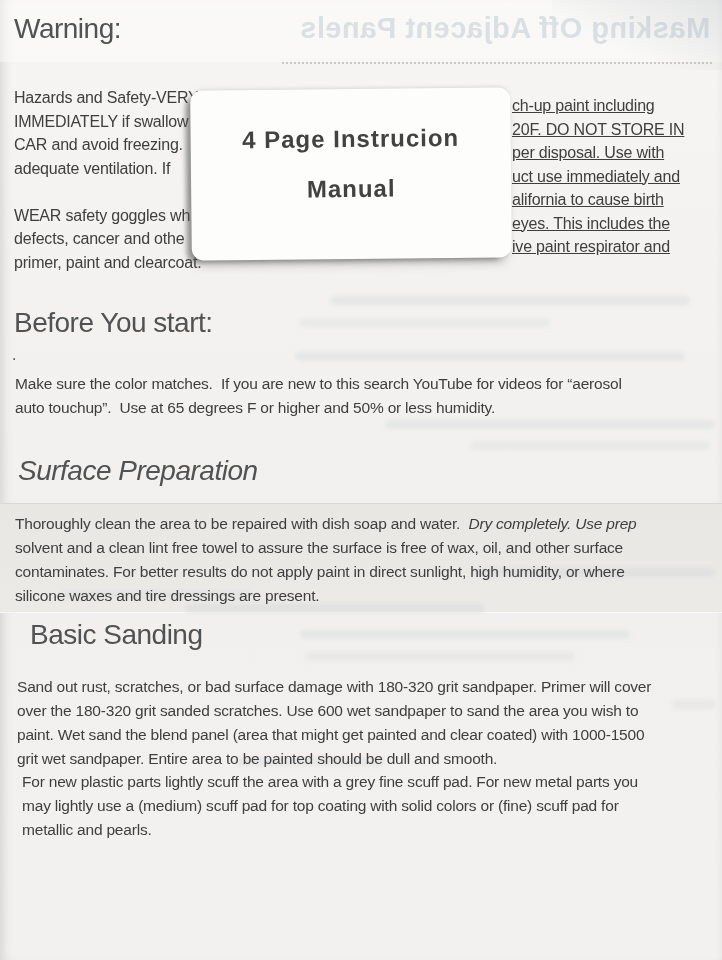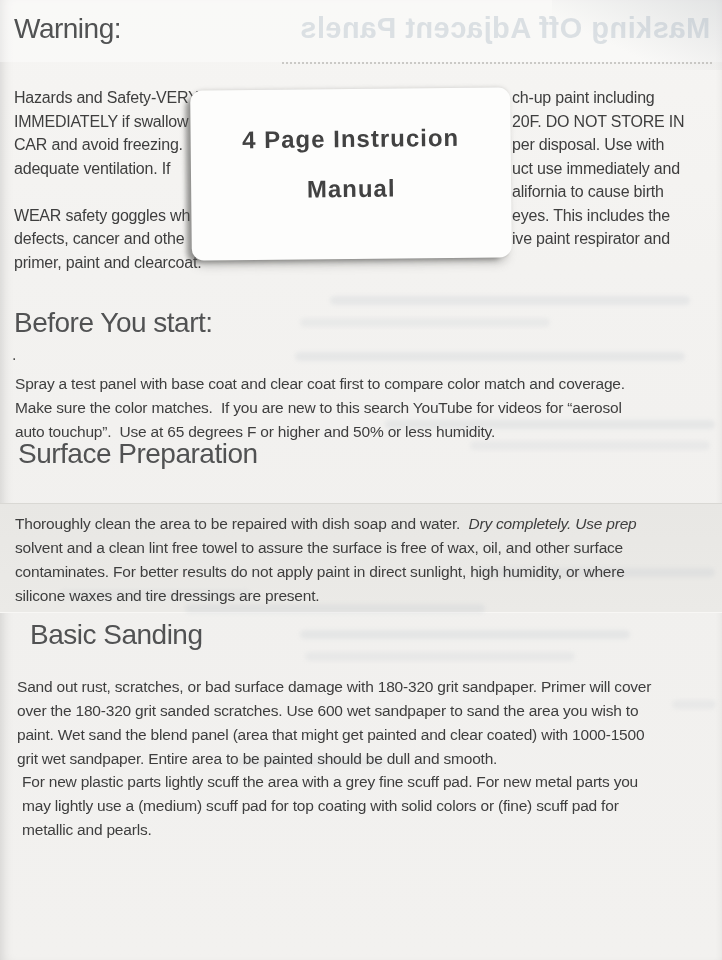--- a/index.html
+++ b/index.html
@@ -24,30 +24,30 @@
     font-size:29px; font-weight:700; letter-spacing:0.5px; z-index:1; }
   .ghost { position:absolute; height:9px; border-radius:5px; background:#c2c8ce;
     opacity:0.26; filter:blur(2px); z-index:1; }
   .smudge { position:absolute; left:358px; top:249px; width:150px; height:7px;
     background:#a6a6a3; opacity:0.55; filter:blur(1px); border-radius:3px; z-index:2; }
 
   .h { position:absolute; margin:0; font-weight:400; color:#515253;
     font-size:28px; line-height:46px; letter-spacing:-0.5px; z-index:2; }
   .h-warning { top:6px;  left:14px; }
   .h-before  { top:300px; left:14px; }
-  .h-surface { top:431px; left:18px; }
+  .h-surface { top:448px; left:18px;font-style:italic; }
   .h-sanding { top:612px; left:30px; }
 
   .body-txt { font-size:15.5px; letter-spacing:-0.2px; color:#3e3e3e; }
   .tline { white-space:pre; line-height:24px; }
 
   .warn-lines { position:absolute; top:86px; left:14px; width:696px; z-index:2; }
   .wline { position:relative; height:23.5px; white-space:pre;
     font-size:16px; letter-spacing:-0.2px; line-height:23.5px; }
-  .wr { position:absolute; left:498px; top:0; white-space:pre; }
+  .wr { position:absolute; left:498px; top:8px; white-space:pre;text-decoration:underline; }
 
   .stray-mark { position:absolute; top:346px; left:12px; font-size:16px;
     color:#4a4a4a; z-index:2; }
   .para { position:absolute; z-index:2; }
   .p-before  { top:372px; left:15px; }
   .p-surface { top:512px; left:15px; }
   .p-sand1   { top:675px; left:17px; }
   .p-sand2   { top:770px; left:22px; }
   .ital { font-style:italic; }
 
@@ -102,21 +102,20 @@
 
   <div class="sticker">
     <div class="s1">4 Page Instrucion</div>
     <div class="s2">Manual</div>
   </div>
 
   <h1 class="h h-before">Before You start:</h1>
   <div class="stray-mark">.</div>
 
   <div class="para p-before body-txt">
-    <div class="tline">Spray a test panel with base coat and clear coat first to compare color match and coverage.</div>
     <div class="tline">Make sure the color matches.  If you are new to this search YouTube for videos for “aerosol</div>
     <div class="tline">auto touchup”.  Use at 65 degrees F or higher and 50% or less humidity.</div>
   </div>
 
   <h1 class="h h-surface">Surface Preparation</h1>
 
   <div class="para p-surface body-txt">
     <div class="tline"><span>Thoroughly clean the area to be repaired with dish soap and water.  </span><span class="ital">Dry completely. Use prep</span></div>
     <div class="tline">solvent and a clean lint free towel to assure the surface is free of wax, oil, and other surface</div>
     <div class="tline">contaminates. For better results do not apply paint in direct sunlight, high humidity, or where</div>

